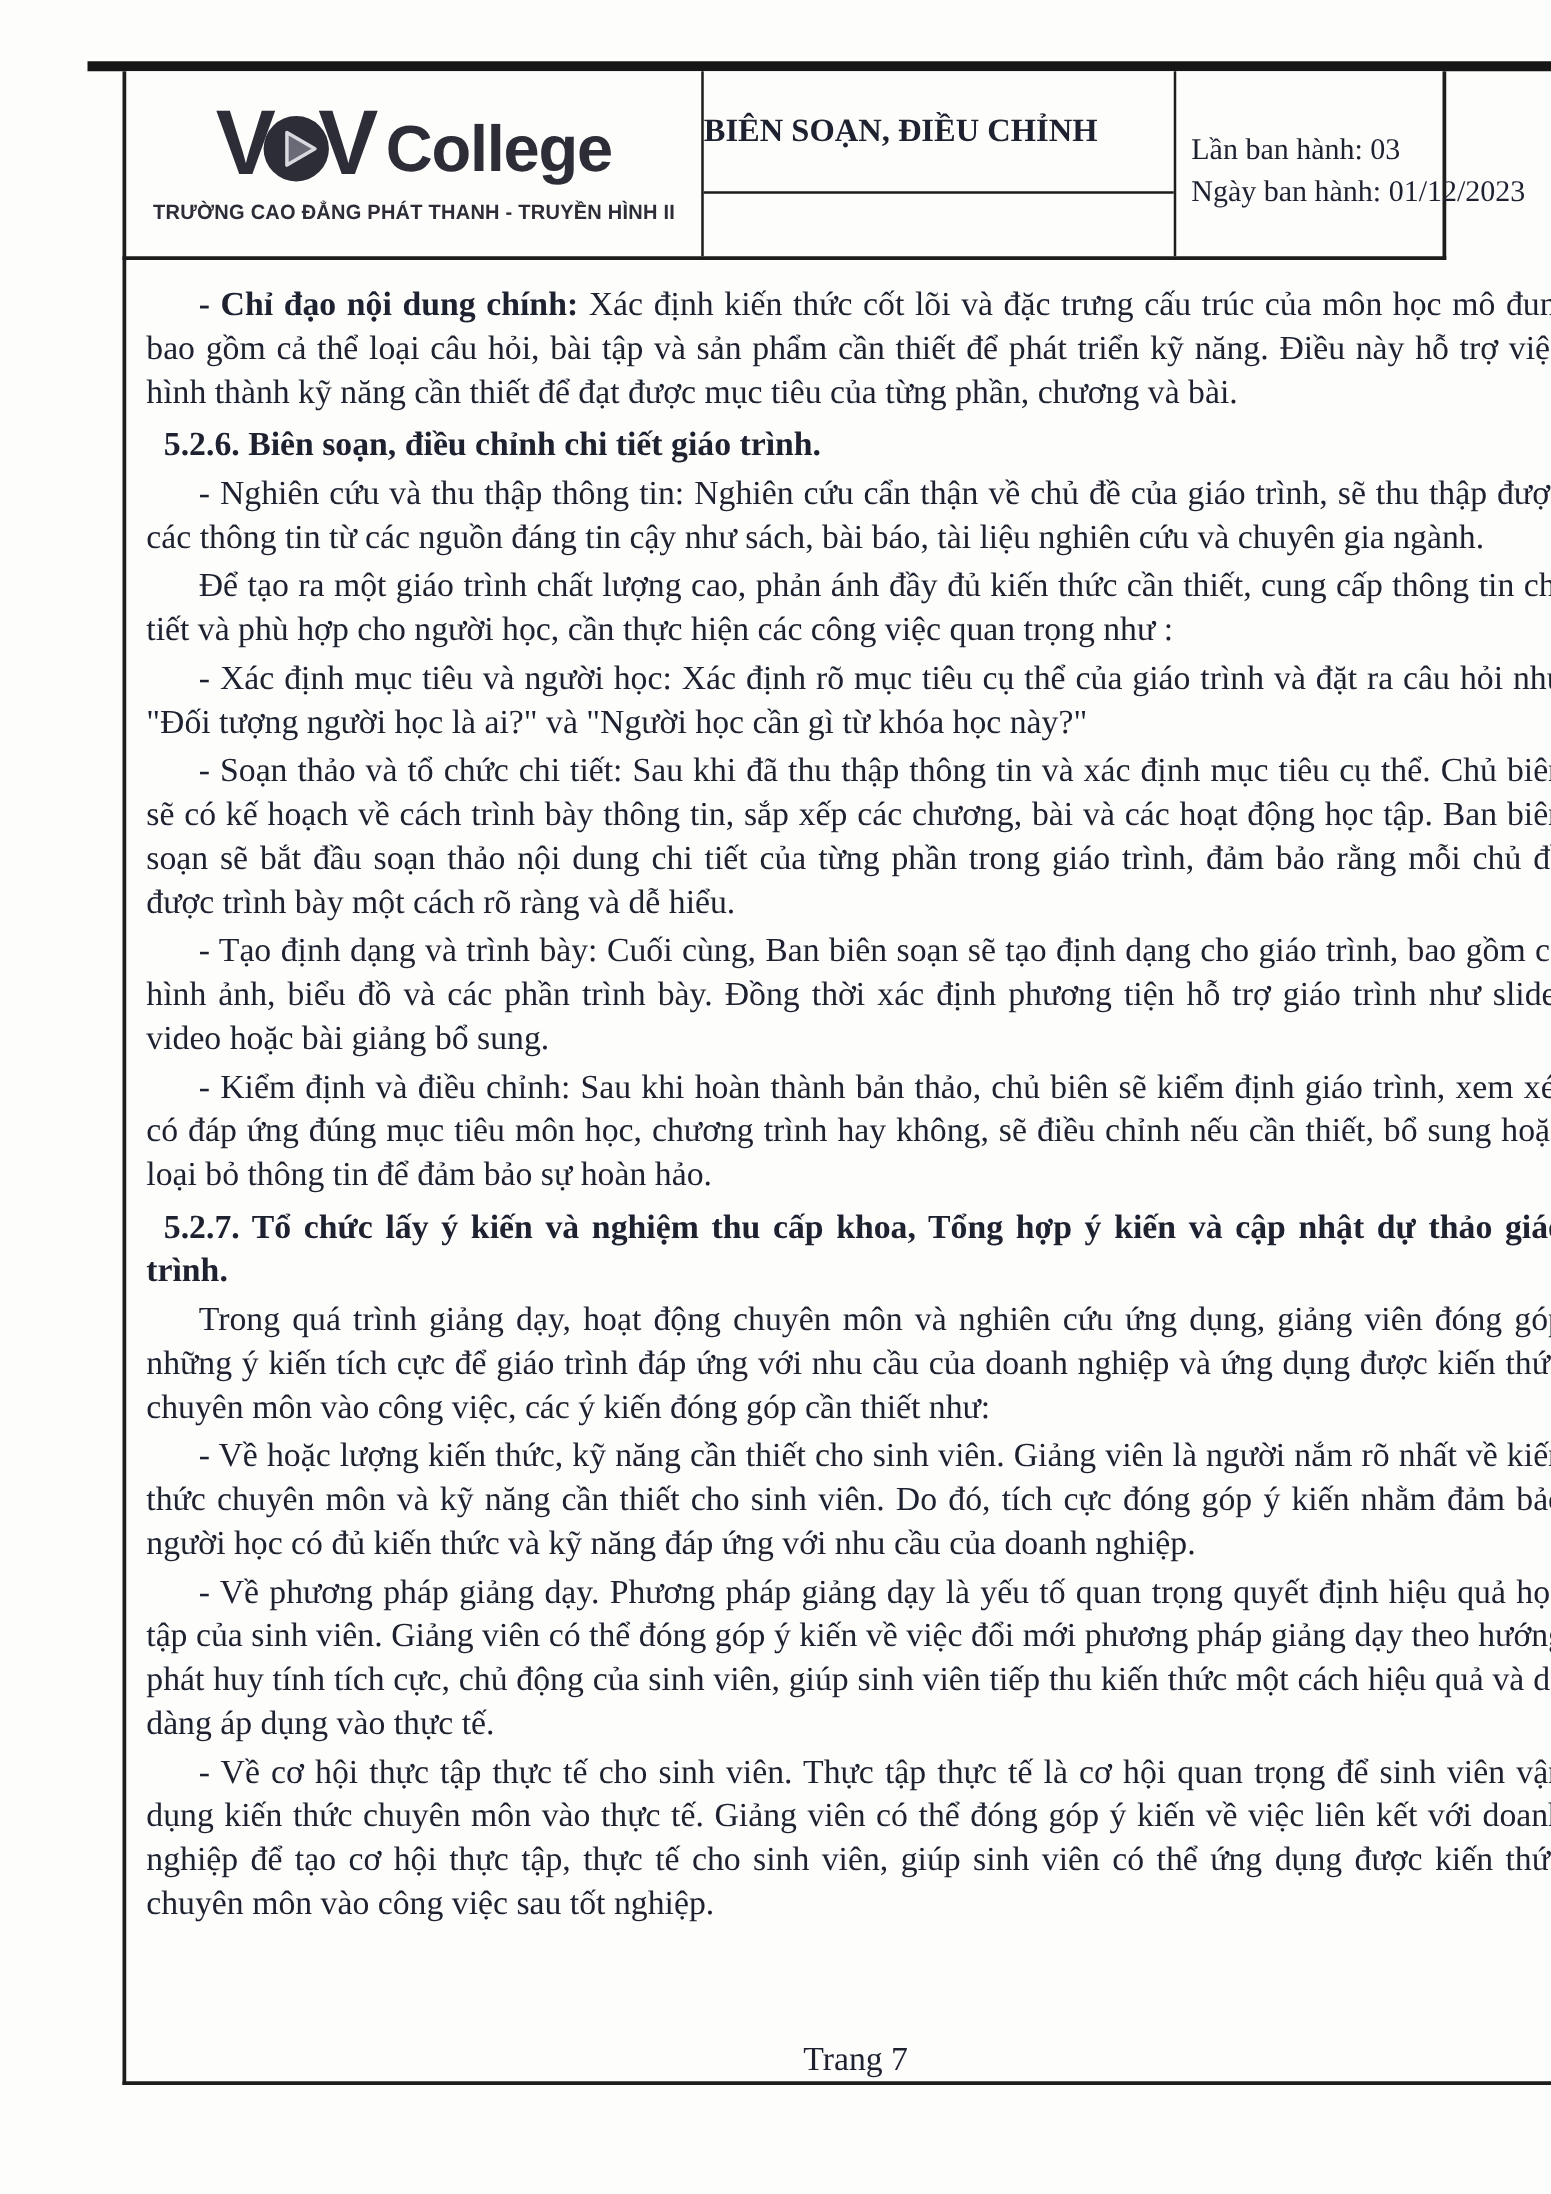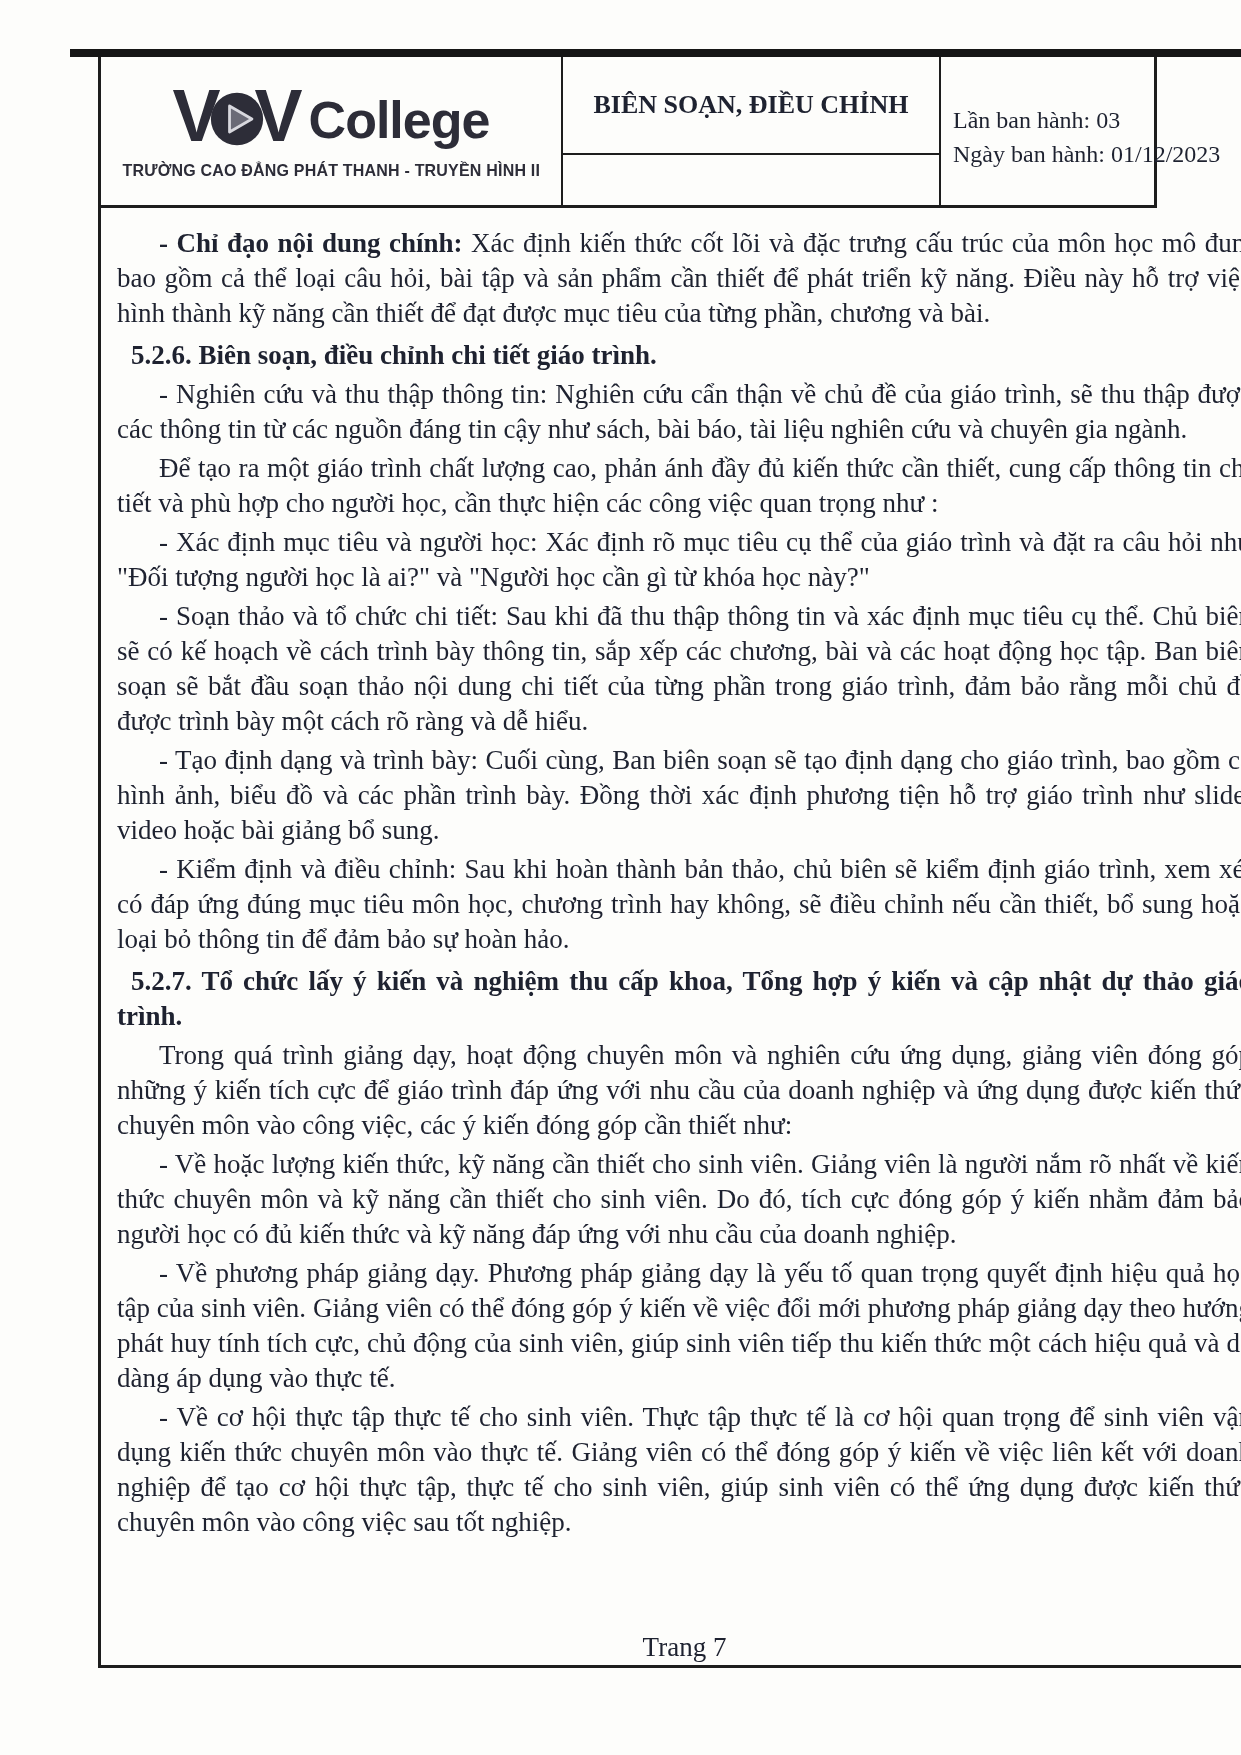--- a/index.html
+++ b/index.html
@@ -54,21 +54,21 @@
   }
   .hdr-title-cell {
     border-left: 2px solid #1d1d1d;
     border-right: 2px solid #1d1d1d;
     display: flex; flex-direction: column;
   }
   .hdr-title-vi {
     flex: 0 0 98px;
     border-bottom: 2px solid #1d1d1d;
     display: flex; flex-direction: column;
-    align-items: center; justify-content: center;
+    align-items: flex-start; justify-content: center;
     font-weight: bold; font-size: 26px; line-height: 36px;
     text-align: center;
   }
   .hdr-title-en {
     flex: 1;
     display: flex; align-items: center; justify-content: center;
     font-size: 24px; line-height: 29px; text-align: center;
     padding: 2px 18px;
   }
   .hdr-issue-cell {

